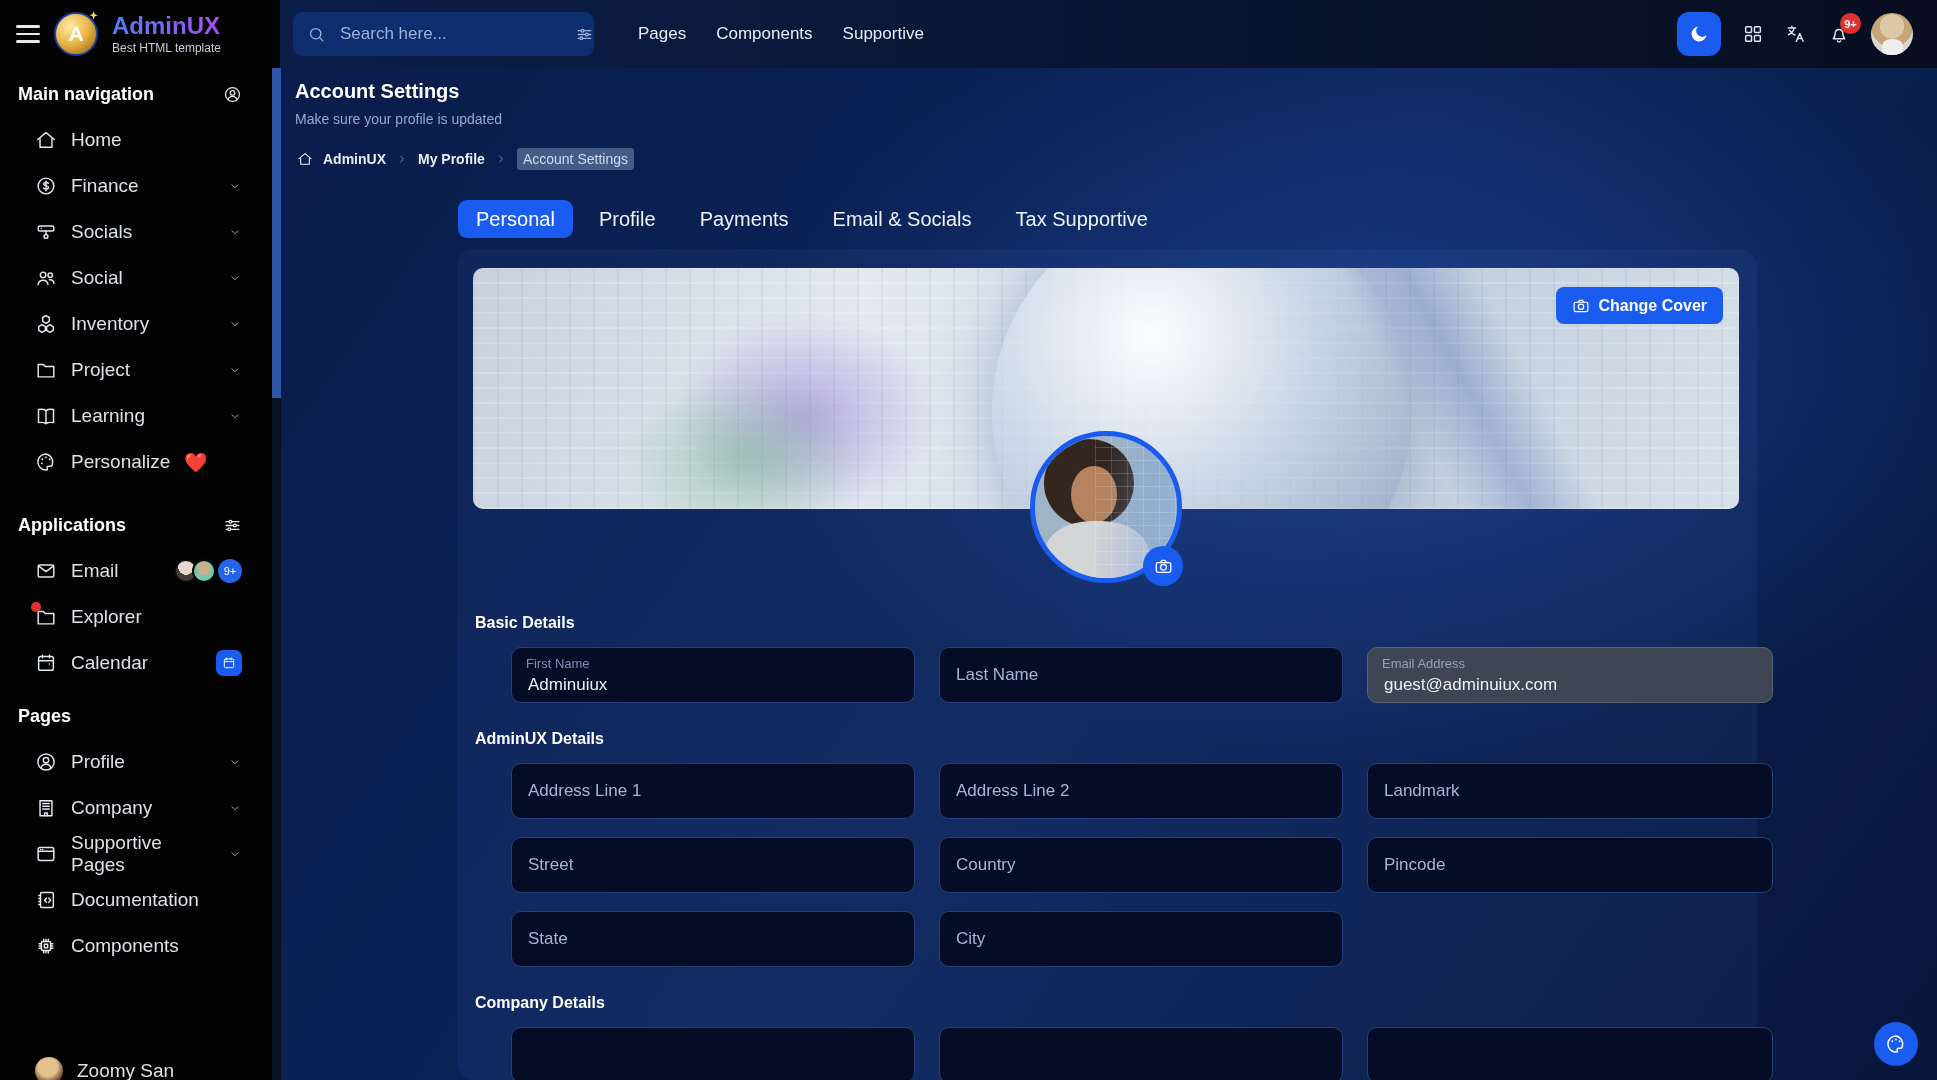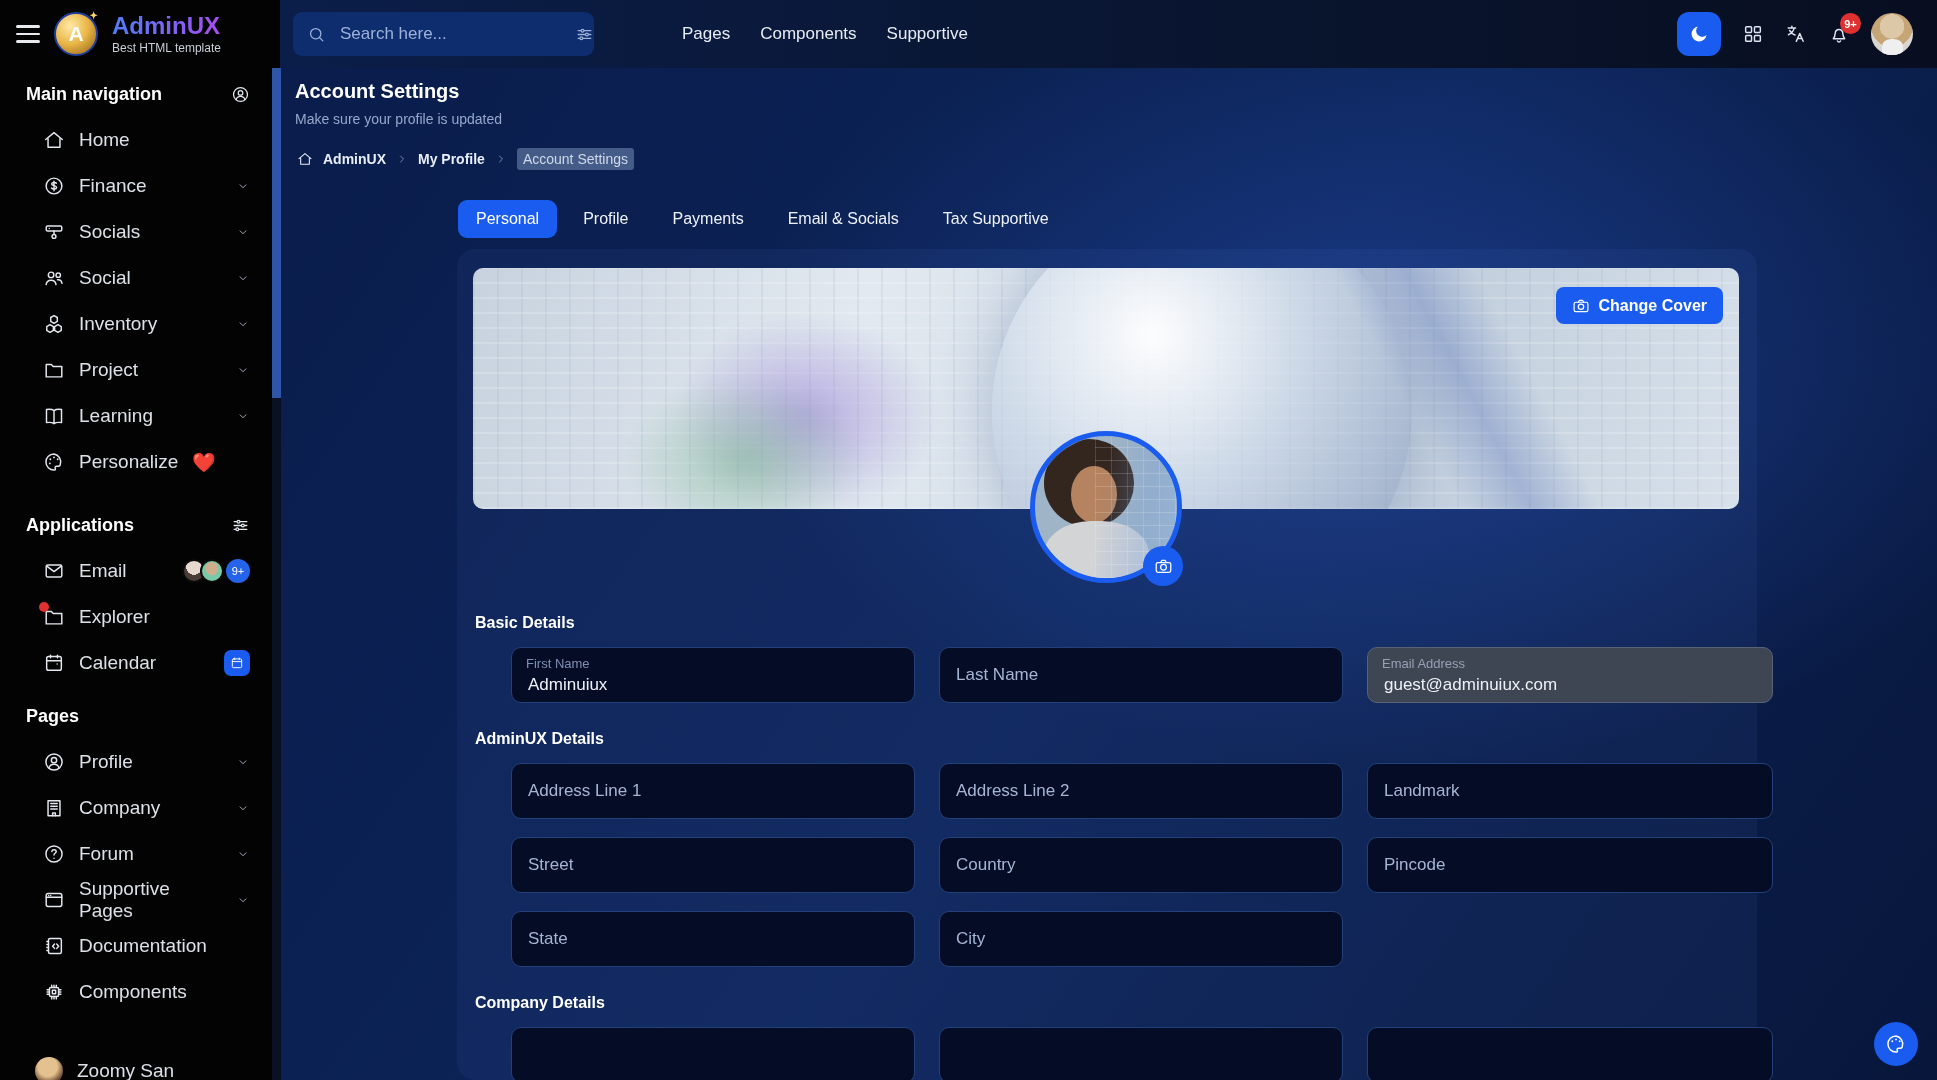--- a/index.html
+++ b/index.html
@@ -16,21 +16,21 @@
   .logo-badge{width:44px;height:44px;border-radius:50%;position:relative;flex:0 0 auto;
     background:radial-gradient(circle at 35% 30%,#ffe9a8,#e9b545 48%,#8a5d18 100%);
     border:2px solid #1f3f9e;display:flex;align-items:center;justify-content:center;
     color:#fff;font-weight:bold;font-size:21px;}
   .logo-badge::after{content:"✦";position:absolute;right:-2px;top:-4px;font-size:10px;color:#ffd76a;}
   .logo-name{font-size:24px;font-weight:bold;line-height:24px;
     background:linear-gradient(90deg,#4f7df8,#a94df2);-webkit-background-clip:text;background-clip:text;color:transparent;}
   .logo-tag{font-size:12px;color:#c9ced8;margin-top:3px;}
   .side-scroll{position:absolute;left:272px;top:68px;width:9px;height:1012px;background:rgba(25,45,95,.35);}
   .side-scroll .thumb{position:absolute;left:0;top:0;width:9px;height:330px;background:#2e55a6;}
-  .side-nav{position:absolute;left:8px;top:71px;width:272px;}
+  .side-nav{position:absolute;left:0;top:71px;width:272px;}
   .sec-title{height:46px;display:flex;align-items:center;padding:0 30px 0 18px;
     font-size:18px;font-weight:bold;color:#fff;}
   .sec-title .sec-ic{margin-left:auto;color:#e3e7ee;}
   .sec-title.mt1{margin-top:17px;}
   .sec-title.mt2{margin-top:7px;}
   .s-item{height:46px;display:flex;align-items:center;padding:0 30px 0 35px;gap:14px;
     font-size:19px;color:#dce0e7;cursor:pointer;}
   .s-item .s-ic{color:#e3e7ee;flex:0 0 auto;position:relative;}
   .caret{margin-left:auto;color:#aab3c5;}
   .red-dot{position:absolute;left:-4px;top:-4px;width:10px;height:10px;border-radius:50%;background:#e03131;}
@@ -43,21 +43,21 @@
   .cal-badge{margin-left:auto;width:26px;height:26px;border-radius:7px;background:#1a5cf0;color:#fff;
     display:flex;align-items:center;justify-content:center;}
   .bottom-item{position:absolute;left:0;top:1048px;width:272px;height:46px;display:flex;align-items:center;
     padding-left:35px;gap:14px;font-size:19px;color:#dce0e7;}
   .bottom-av{width:28px;height:28px;border-radius:50%;
     background:radial-gradient(circle at 45% 35%,#e4c28f 0 40%,#6b4a2f 70%,#3c2a18 100%);}
 
   
   .topbar{position:absolute;left:280px;top:0;width:1657px;height:68px;
     background:linear-gradient(90deg,#0b1e49 0%,#091530 55%,#080e20 100%);
-    display:flex;align-items:center;color:#e6ebf4;gap:44px;}
+    display:flex;align-items:center;color:#e6ebf4;}
   .search{margin-left:13px;width:301px;height:44px;border-radius:9px;background:#0e2d6e;
     display:flex;align-items:center;padding:0 14px;gap:12px;color:#9db1d9;}
   .search input{flex:1;background:transparent;border:none;outline:none;color:#cdd9f0;
     font-size:17px;font-family:inherit;}
   .search input::placeholder{color:#9db1d9;}
   .top-nav{display:flex;gap:30px;margin-left:44px;}
   .top-link{font-size:17px;color:#e6ebf4;cursor:pointer;}
   .top-right{margin-left:auto;margin-right:24px;display:flex;align-items:center;gap:21px;}
   .moon-btn{width:44px;height:44px;border-radius:12px;background:#1a5cf0;border:none;color:#fff;
     display:flex;align-items:center;justify-content:center;cursor:pointer;}
@@ -83,21 +83,21 @@
   .hdr-icons .hi{position:relative;cursor:pointer;}
   .basket-dot{position:absolute;right:-4px;top:-4px;width:11px;height:11px;border-radius:50%;background:#e03131;}
   .breadcrumb{position:absolute;left:16px;top:80px;display:flex;align-items:center;gap:10px;
     font-size:14px;color:#e8edf6;}
   .bc-link{font-weight:bold;cursor:pointer;}
   .bc-sep{color:#8fa0c0;}
   .bc-active{background:rgba(140,165,205,.45);color:#cfd9ea;padding:3px 6px;border-radius:3px;}
 
   .tabs{position:absolute;left:177px;top:132px;display:flex;gap:8px;}
   .tab{height:38px;padding:0 18px;border-radius:9px;border:none;background:transparent;
-    color:#eef2f8;font-size:16px;font-family:inherit;cursor:pointer;}
+    color:#eef2f8;font-size:20px;font-family:inherit;cursor:pointer;}
   .tab.active{background:#1a5cf0;color:#fff;}
 
   .card{position:absolute;left:176px;top:181px;width:1300px;height:831px;border-radius:18px;
     background:rgba(96,140,235,0.07);}
 
   
   .cover{position:absolute;left:192px;top:200px;width:1266px;height:241px;border-radius:10px;overflow:hidden;
     background:linear-gradient(105deg,#c7d2de 0%,#e2e9f0 30%,#d3dde8 55%,#c2cfdd 75%,#d8e1ea 100%);}
   .cover .mosaic{position:absolute;inset:0;opacity:.55;
     background:
@@ -367,34 +367,20 @@
       <span>Company</span>
       <span class="caret">
           <svg class="ic" width="14" height="14" viewBox="0 0 24 24">
             <path d="M7 10l5 5 5-5"></path>
           </svg>
         </span>
     </div>
     <div class="s-item">
       <span class="s-ic">
           <svg class="ic" width="22" height="22" viewBox="0 0 24 24">
-            <circle cx="12" cy="12" r="8.8"></circle>
-            <path d="M9.6 9.3c.3-2.7 4.8-2.6 4.8.1 0 1.9-2.4 1.7-2.4 3.6M12 16.6h.01"></path>
-          </svg>
-        </span>
-      <span>Forum</span>
-      <span class="caret">
-          <svg class="ic" width="14" height="14" viewBox="0 0 24 24">
-            <path d="M7 10l5 5 5-5"></path>
-          </svg>
-        </span>
-    </div>
-    <div class="s-item">
-      <span class="s-ic">
-          <svg class="ic" width="22" height="22" viewBox="0 0 24 24">
             <rect x="3.5" y="5" width="17" height="14" rx="2"></rect>
             <path d="M3.5 9h17M6.2 7h.01M8.4 7h.01"></path>
           </svg>
         </span>
       <span>Supportive Pages</span>
       <span class="caret">
           <svg class="ic" width="14" height="14" viewBox="0 0 24 24">
             <path d="M7 10l5 5 5-5"></path>
           </svg>
         </span>

